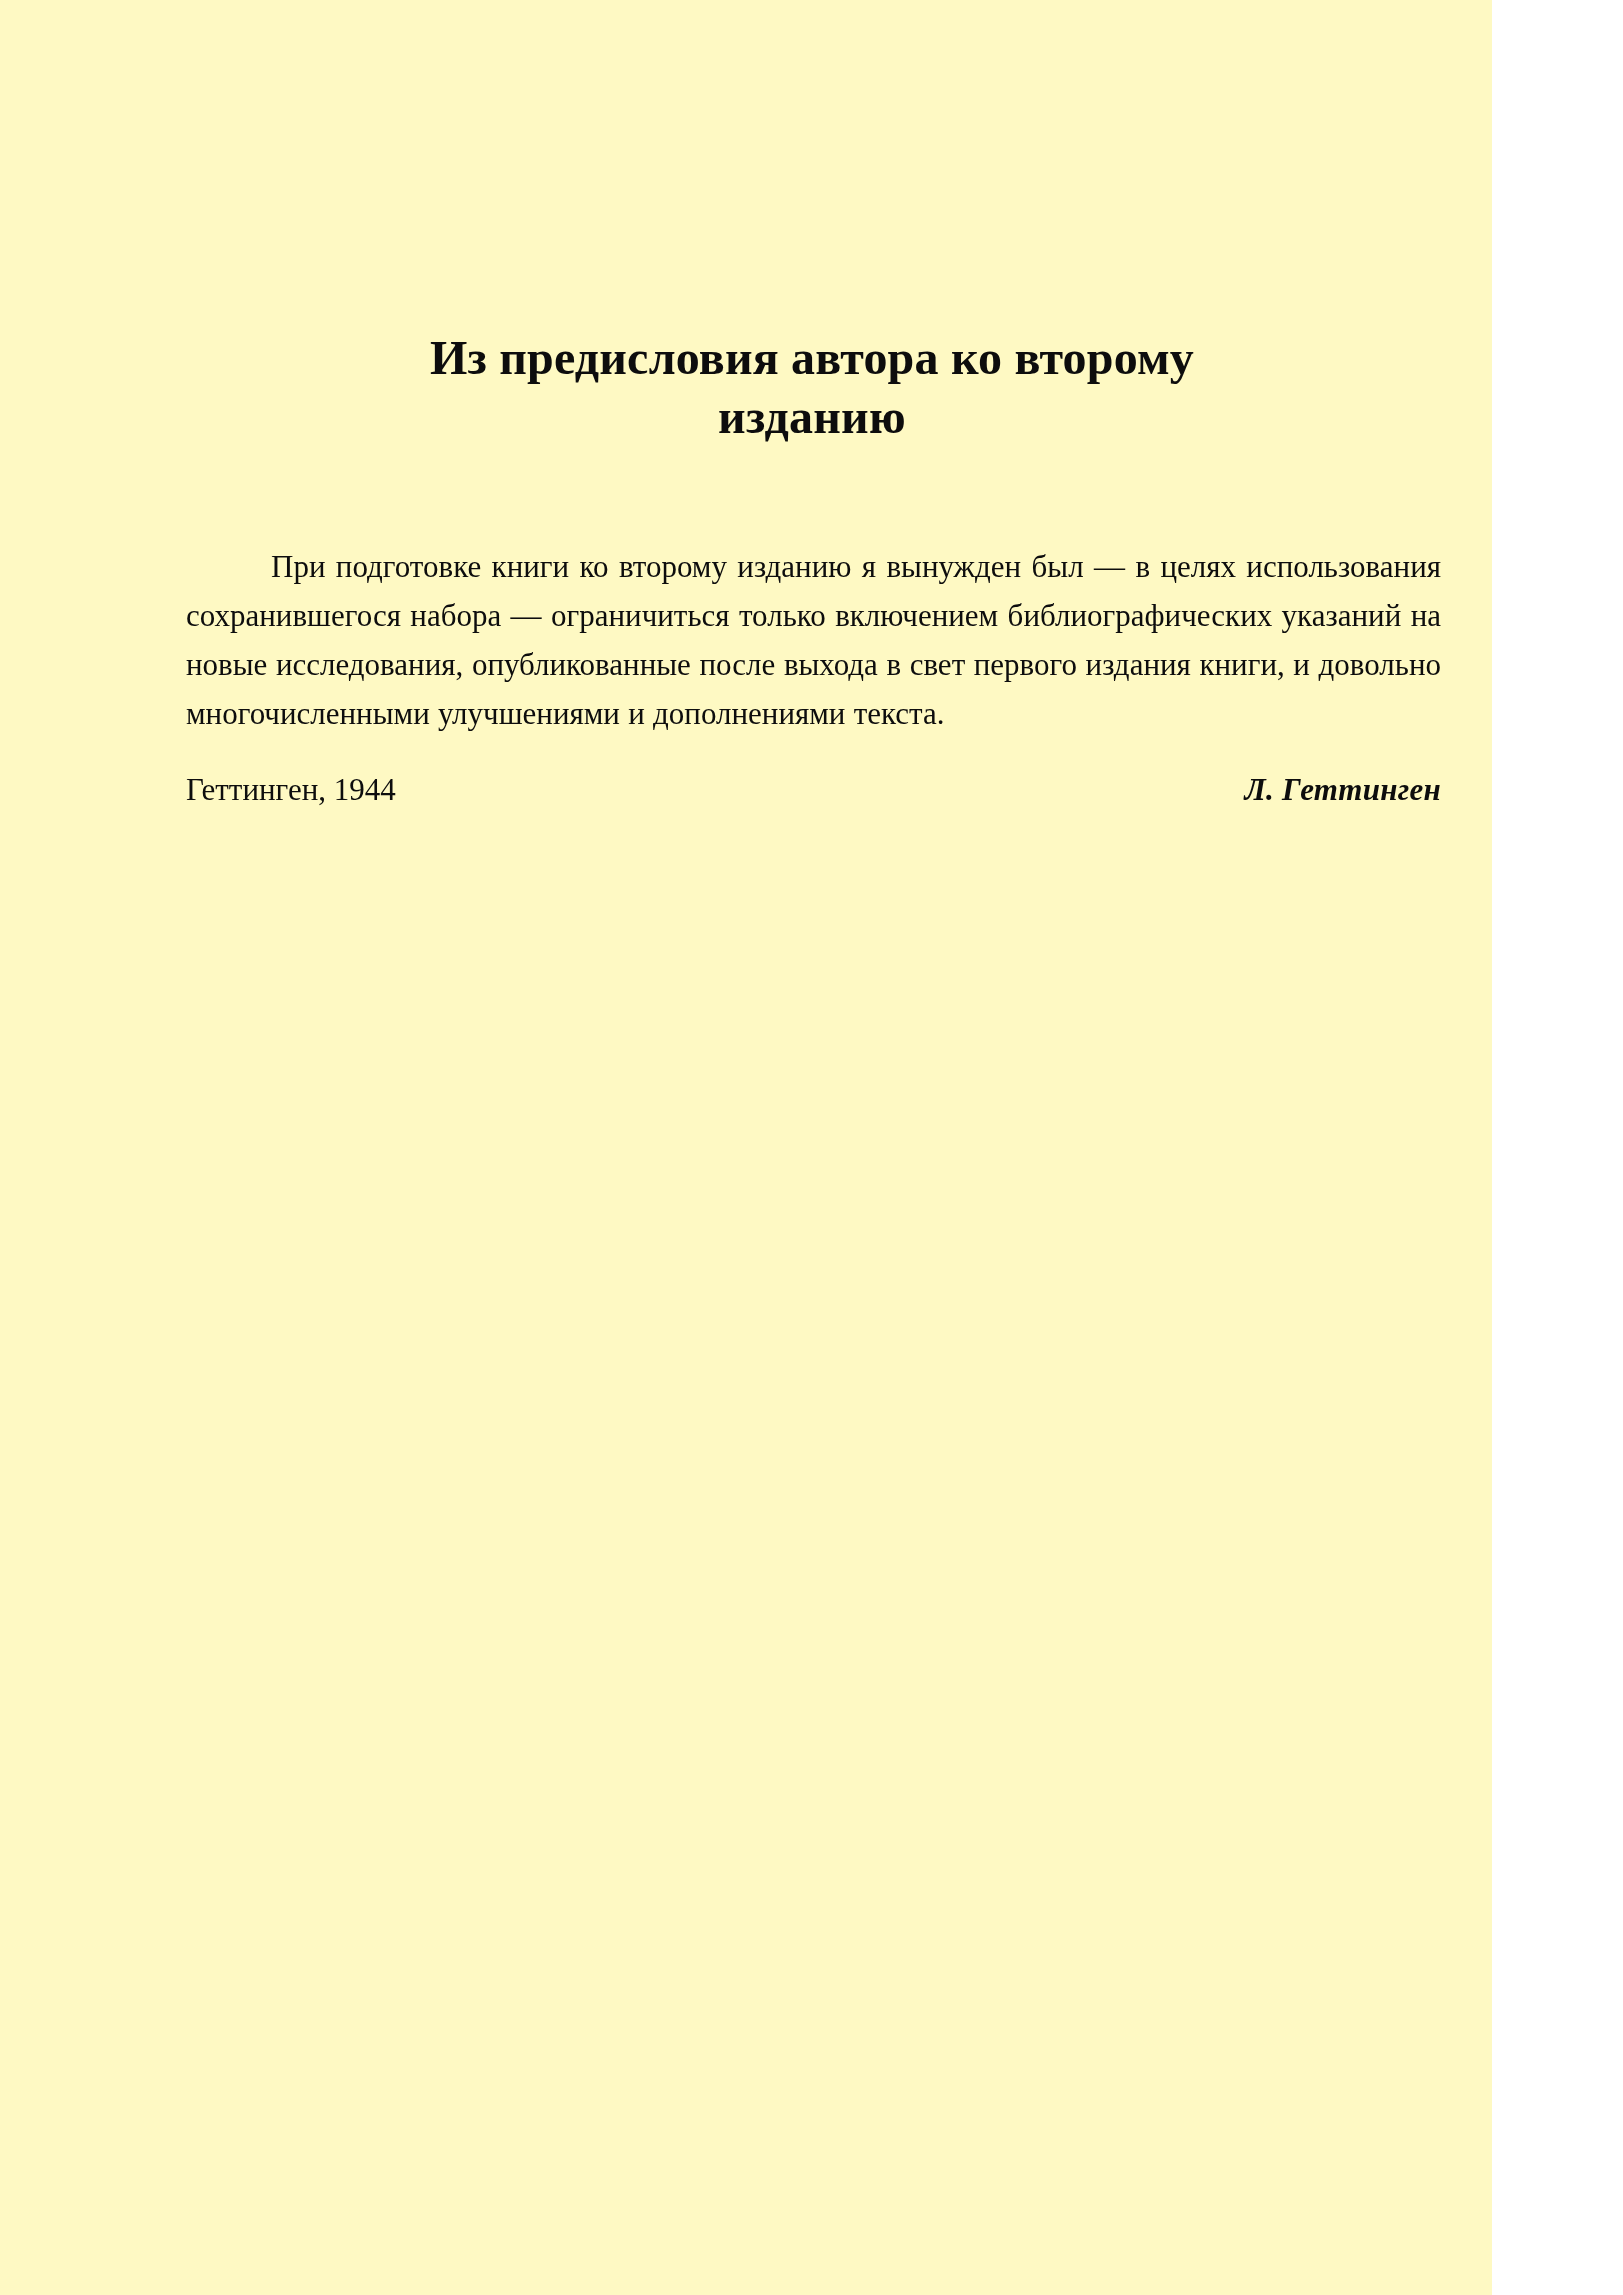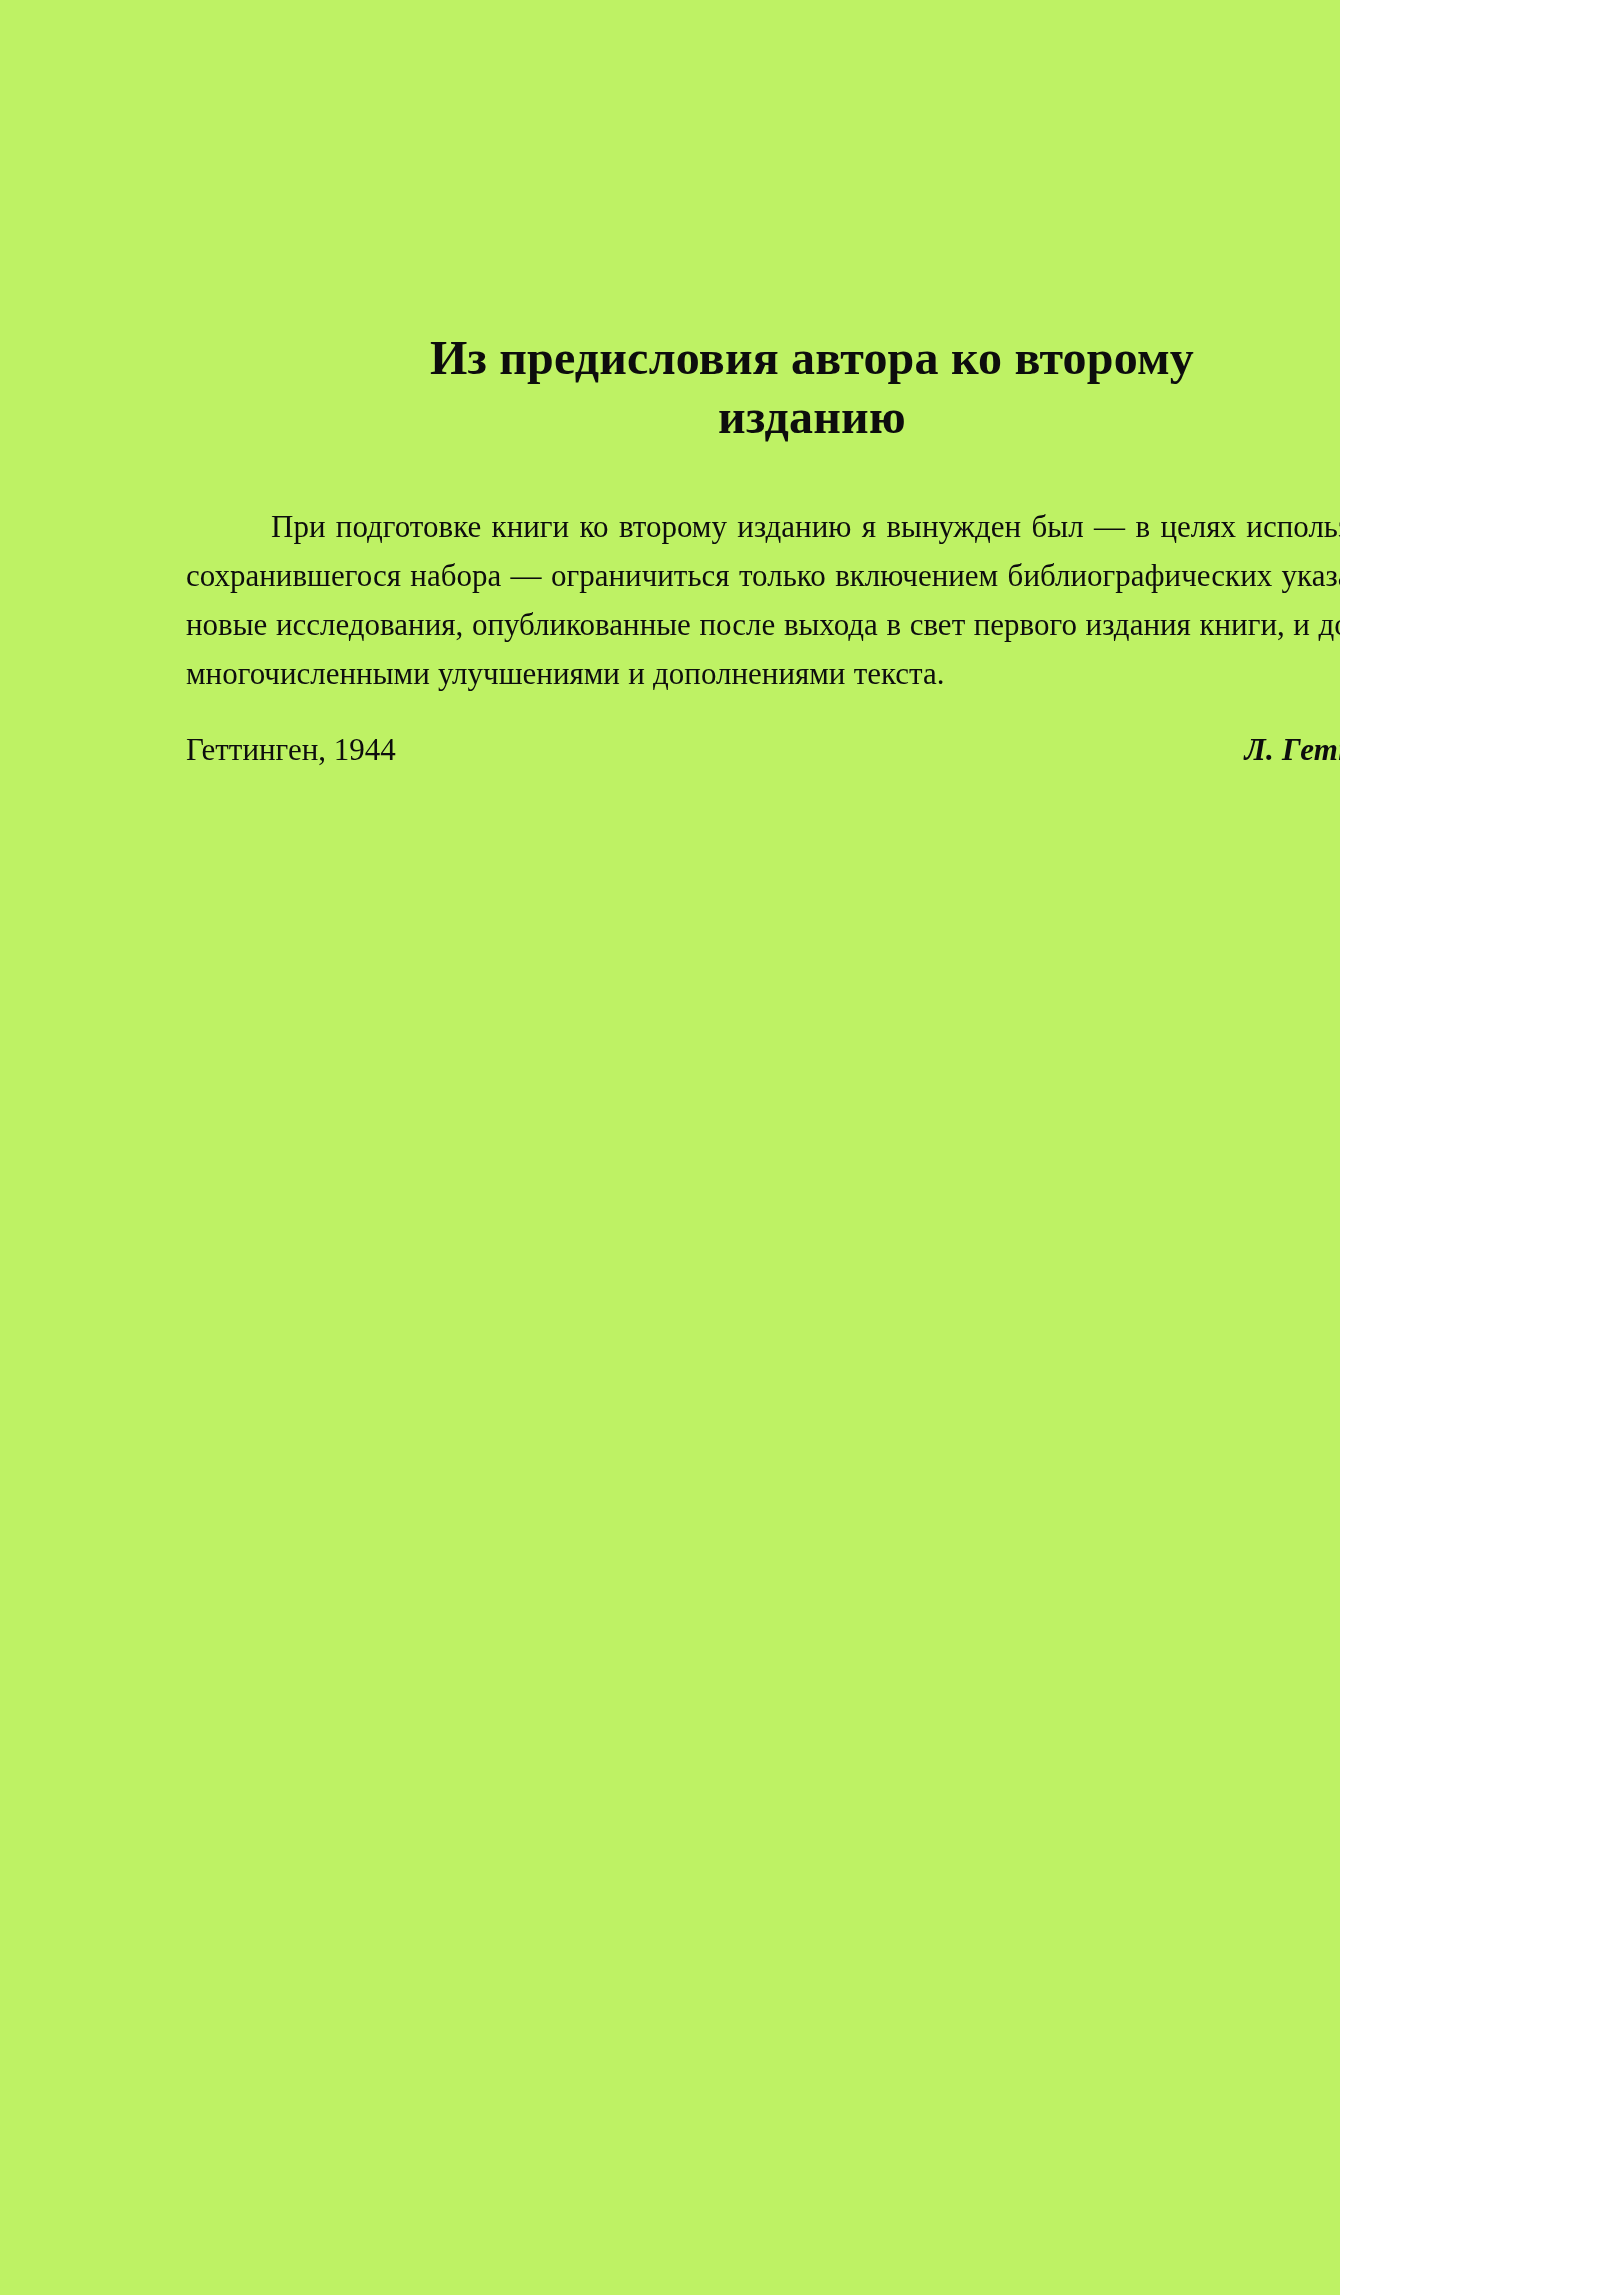--- a/index.html
+++ b/index.html
@@ -2,23 +2,23 @@
 <html lang="ru" style="font-size:15px"><head>
 <meta charset="utf-8">
 <style>
   html, body {
     margin: 0;
     padding: 0;
     background: #ffffff;
   }
   .page {
     position: relative;
-    width: 1340px;
+    width: 1492px;
     height: 2296px;
-    background: #bef264;
+    background: #fef9c3;
     box-sizing: border-box;
     font-family: "Liberation Serif", "DejaVu Serif", serif;
     color: #0d0d0d;
     overflow: hidden;
   }
   .content {
     position: absolute;
     left: 186px;
     top: 0;
     width: 1252px;
@@ -31,21 +31,21 @@
     font-weight: bold;
     text-align: center;
     letter-spacing: 0.2px;
     width: 1150px;
     margin-left: 51px;
   }
   .doc-title .line2 {
     display: block;
   }
   .body-block {
-    margin-top: 57px;
+    margin-top: 97px;
   }
   .body-par {
     margin: 0;
     font-size: 31px;
     line-height: 1.58;
     text-align: justify;
     text-indent: 85px;
     word-spacing: 0.5px;
     width: 1255px;
   }

